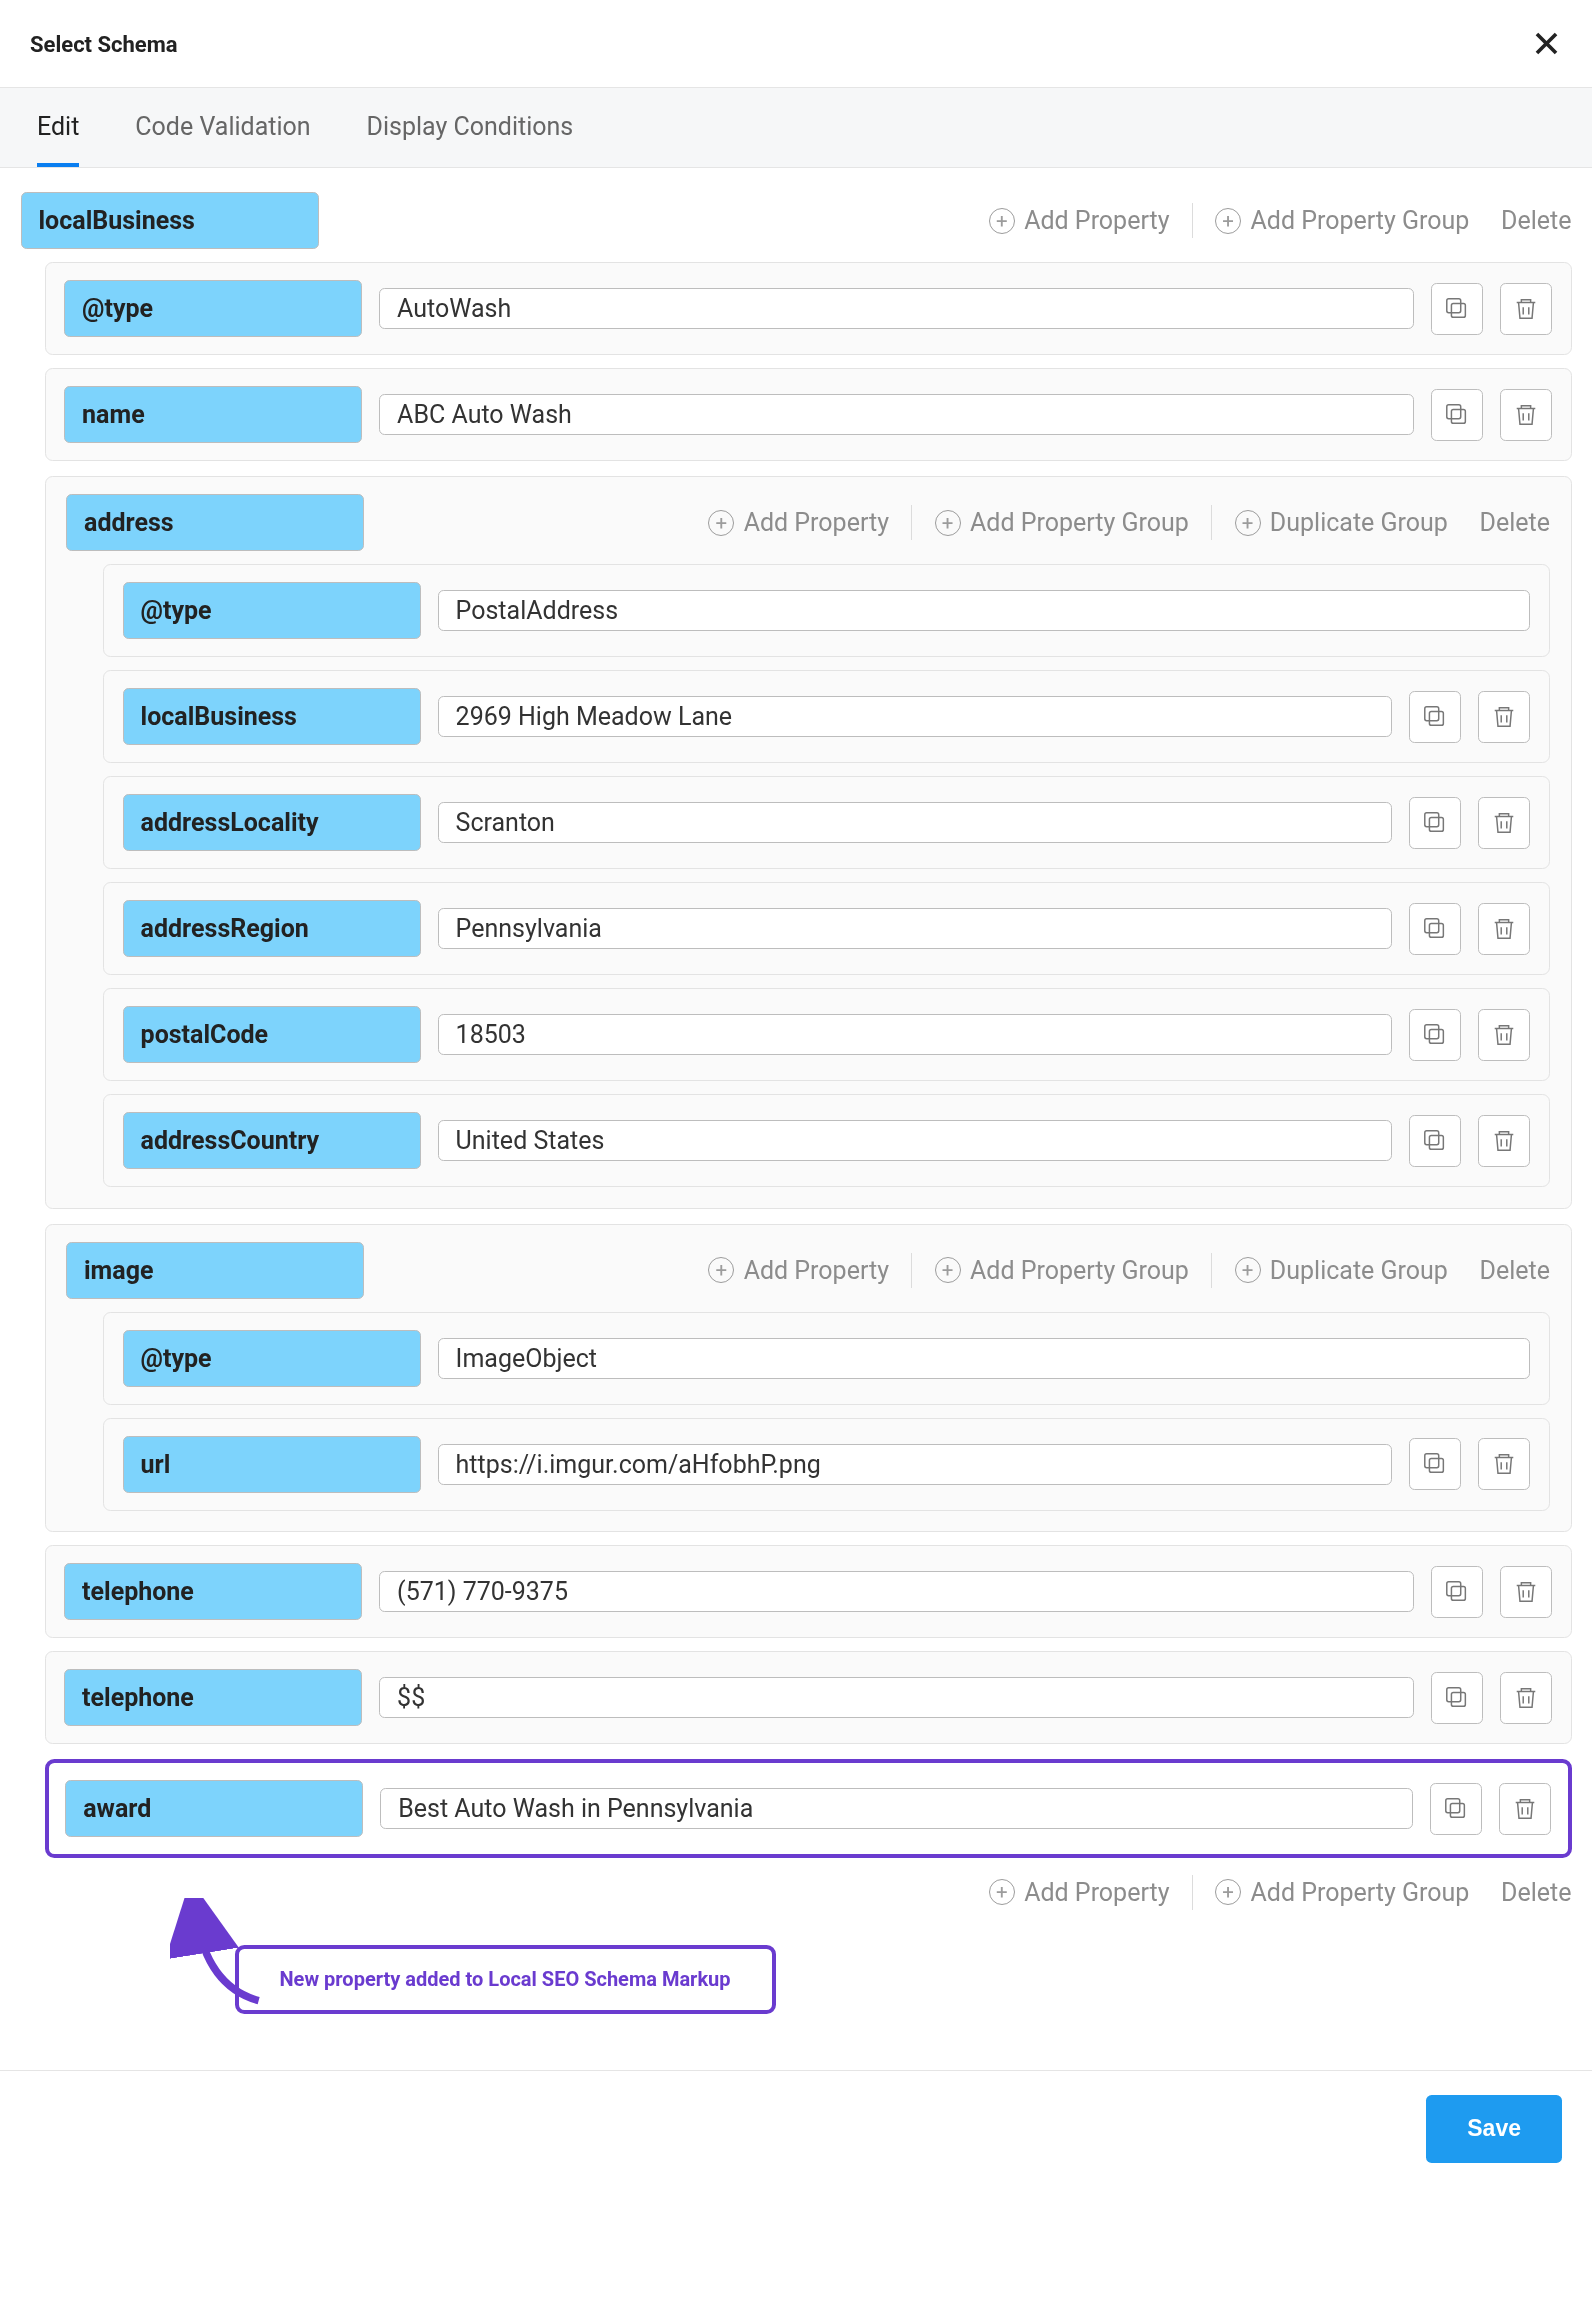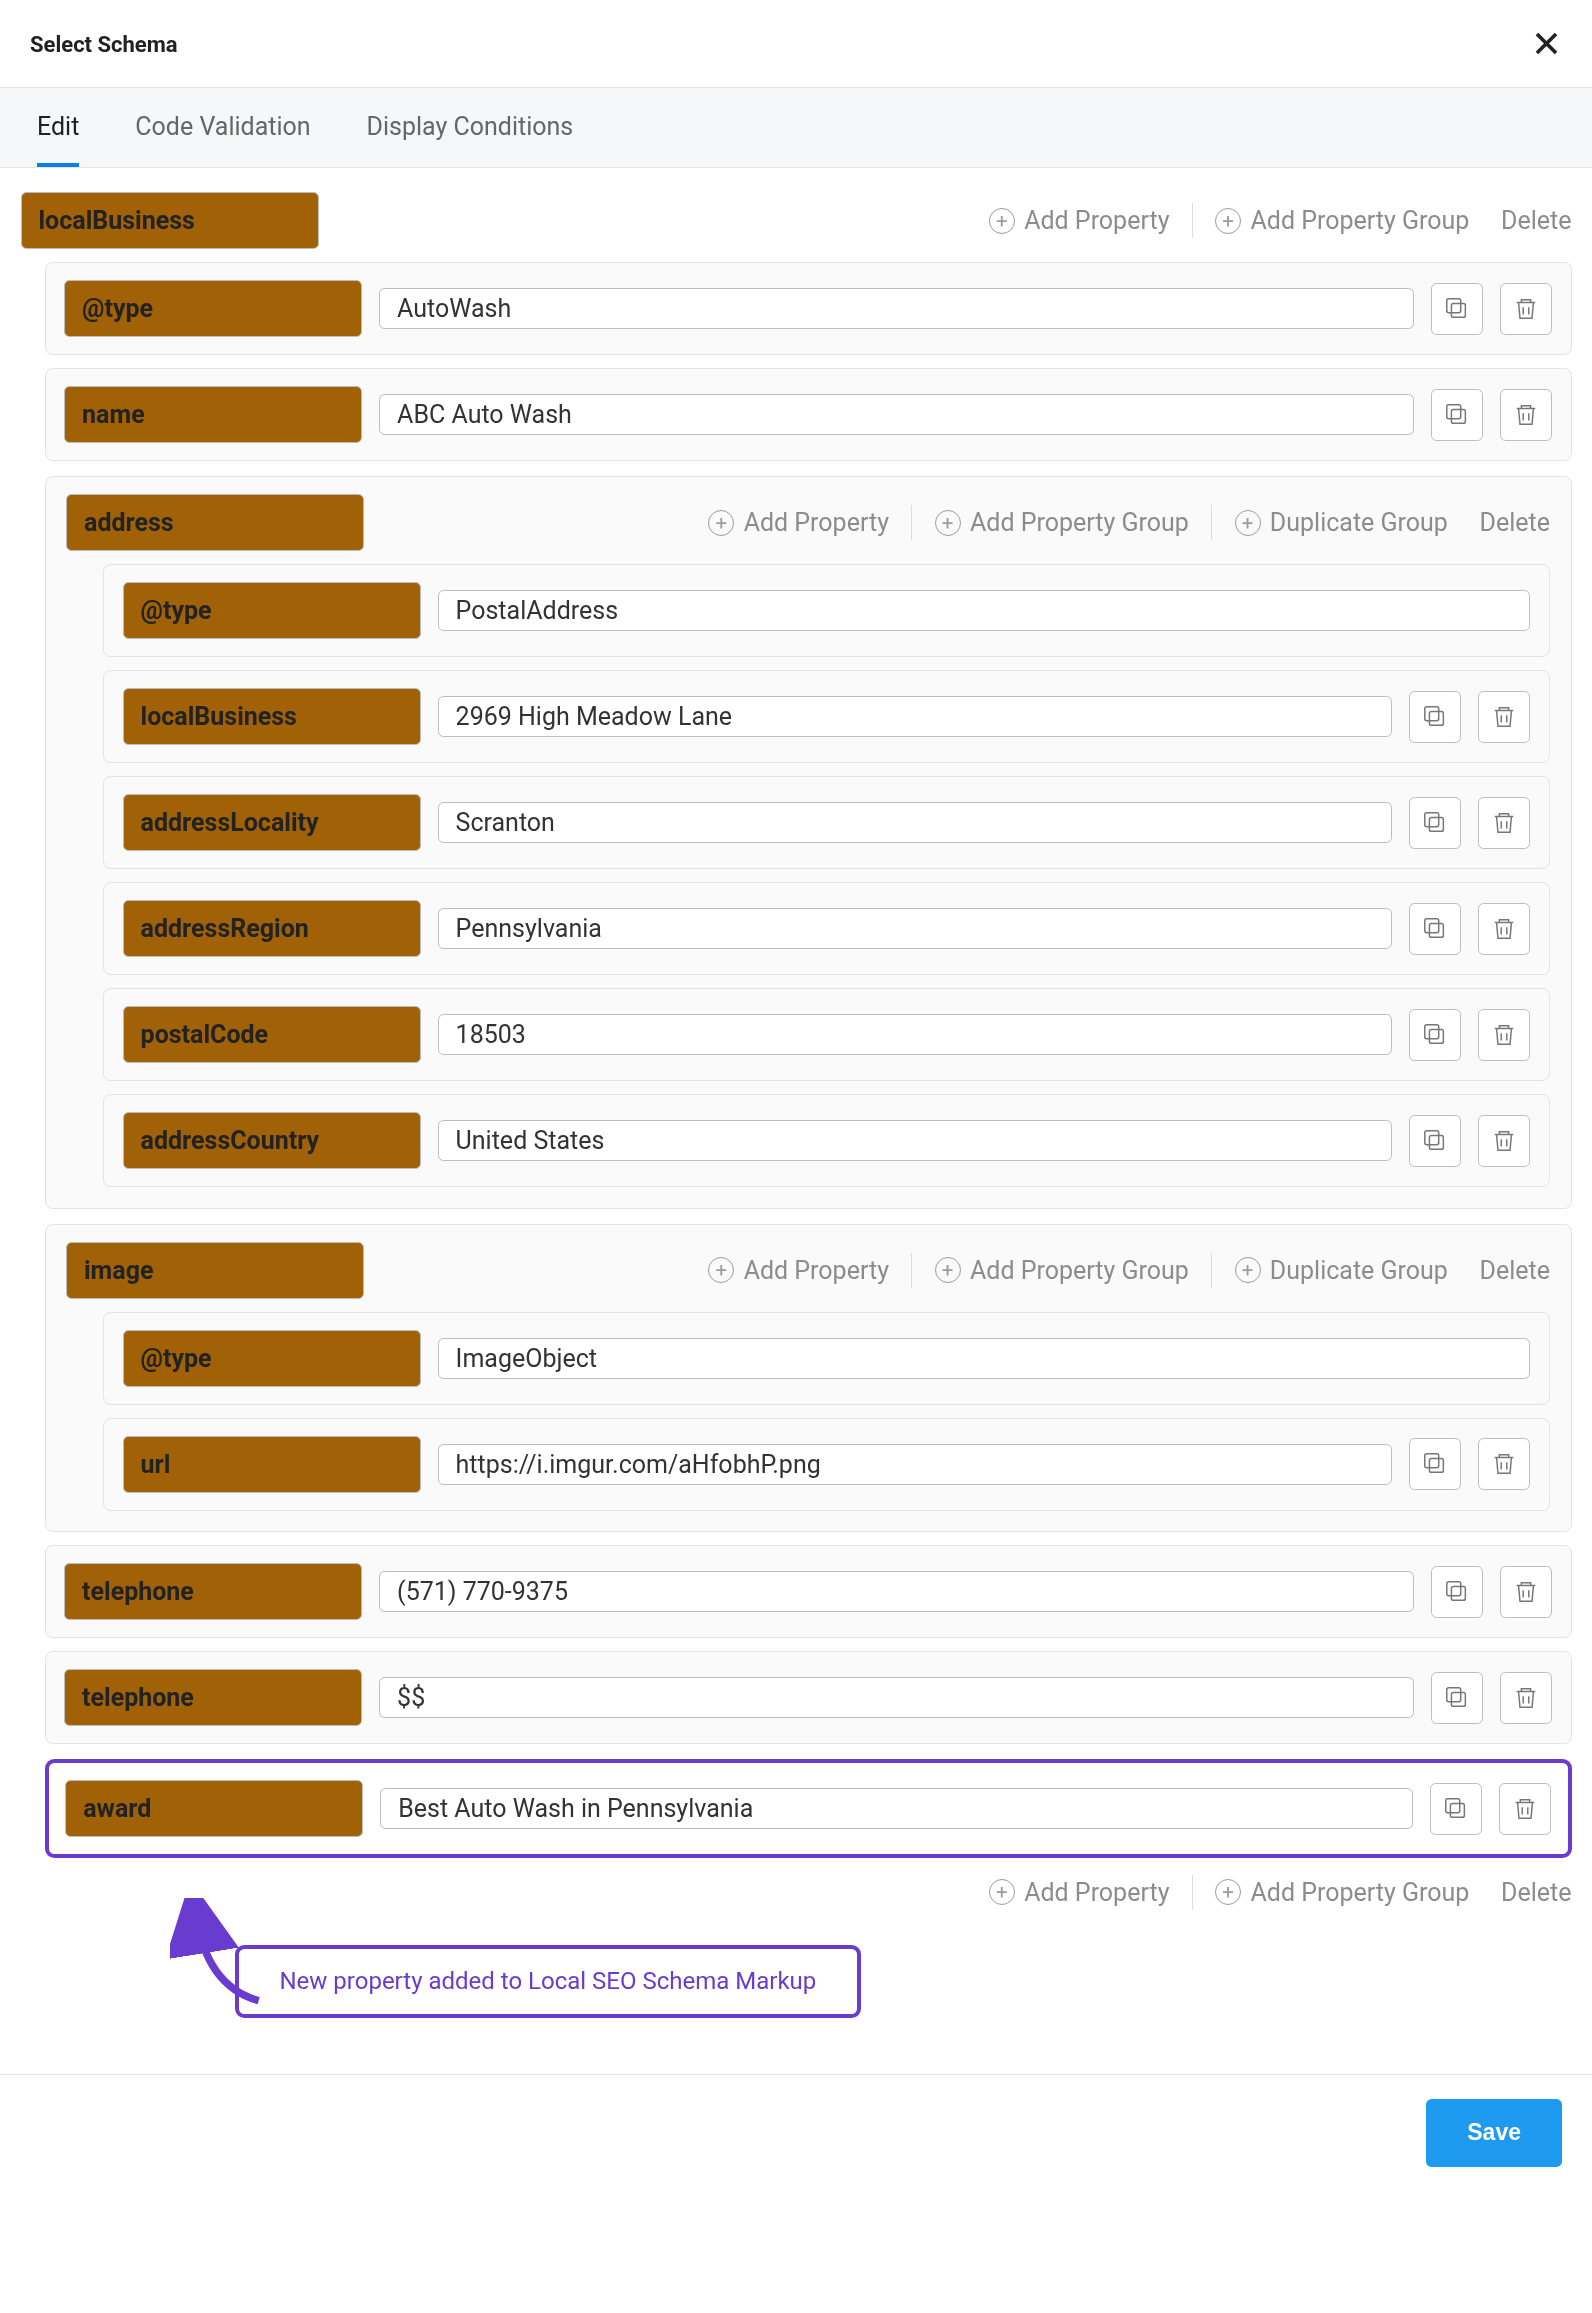--- a/index.html
+++ b/index.html
@@ -37,21 +37,21 @@
   .tab.active { color: #222; border-bottom-color: #0a7ef0; }
   .body-area { padding: 24px 20.5px 28px 20.5px; }
   .top-row, .bottom-row {
     display: flex;
     align-items: center;
     gap: 22.4px;
   }
   .schema-chip, .prop-key {
     border: 0.9px solid #bdbdbd;
     border-radius: 5.6px;
-    background: #a16207;
+    background: #7dd3fc;
     padding: 13px 17px;
     font-size: 25px;
     font-weight: 700;
     color: #222;
     min-width: 298px;
     display: inline-block;
   }
   .spacer { flex: 1; }
   .action-link {
     display: inline-flex;
@@ -134,22 +134,22 @@
     position: absolute;
     top: -47px;
     left: 149px;
   }
   .callout-box {
     margin-left: 214px;
     border: 4.7px solid #6a3bcf;
     border-radius: 9.3px;
     padding: 18.6px 41px;
     color: #6a3bcf;
-    font-weight: 400;
-    font-size: 24px;
+    font-weight: 700;
+    font-size: 20px;
   }
   .bottom-actions {
     margin-top: 17px;
     display: flex;
     align-items: center;
     gap: 22.4px;
   }
   .footer-bar {
     border-top: 0.9px solid #e5e5e5;
     padding: 24px 30px;

